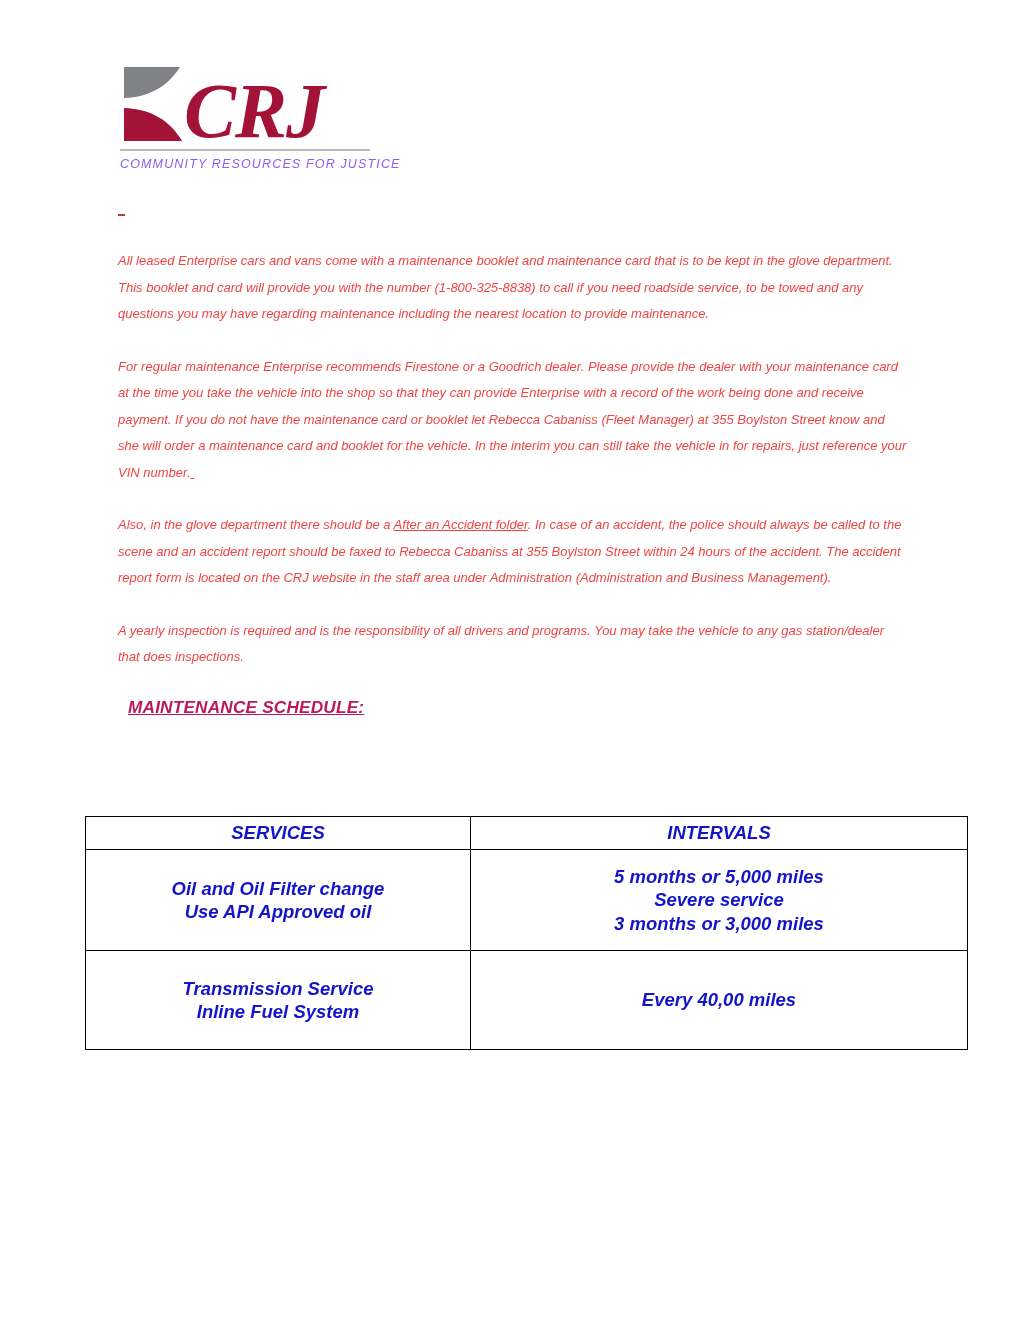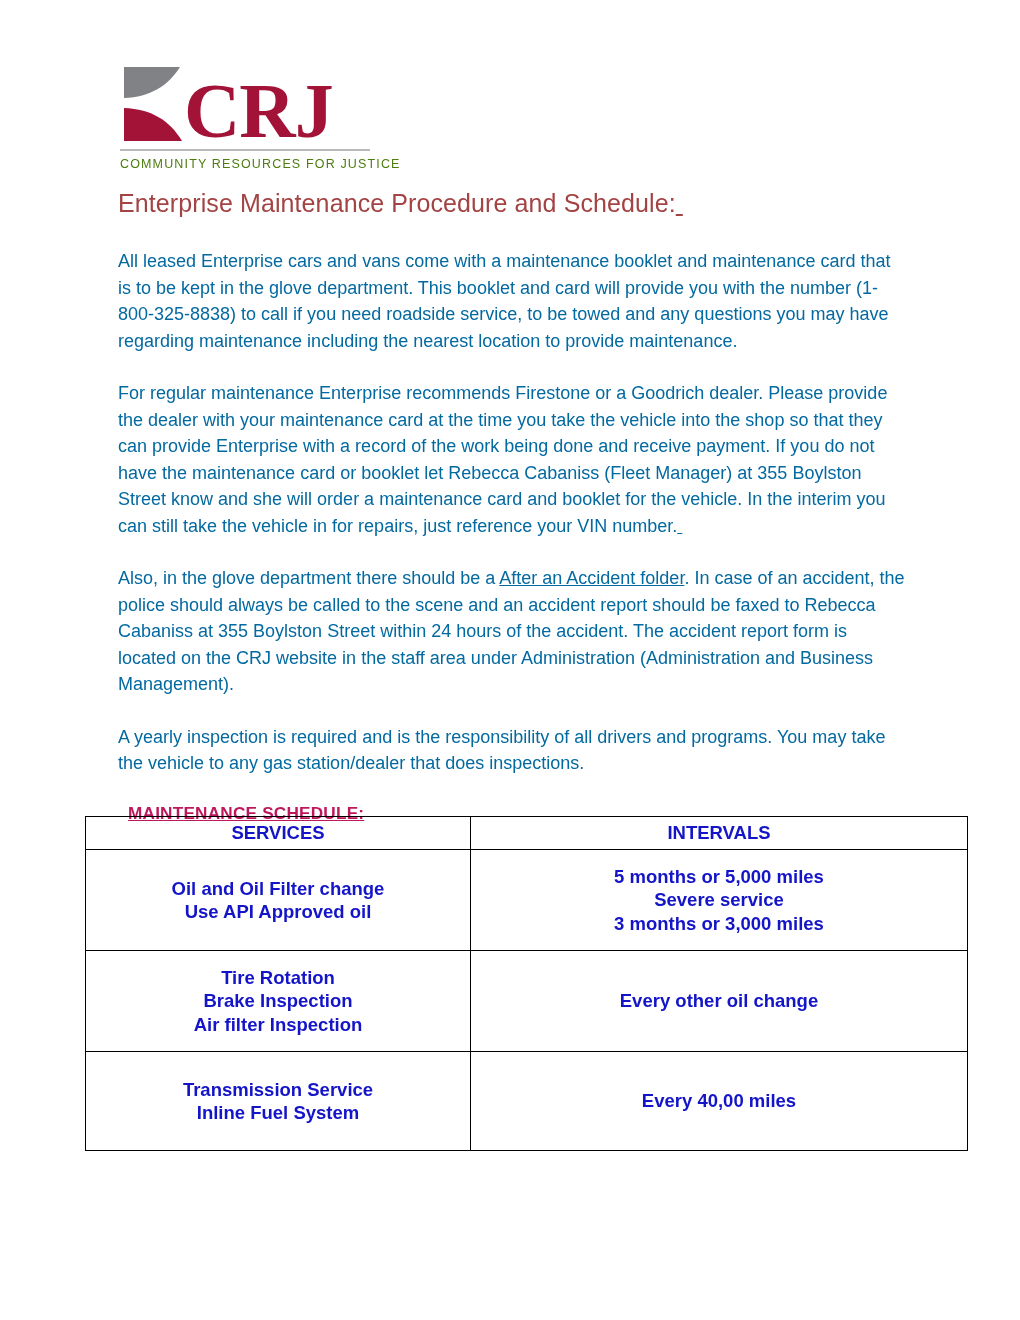--- a/index.html
+++ b/index.html
@@ -14,20 +14,21 @@
     color: #404040;
     position: relative;
     overflow: hidden;
   }
   .page {
     width: 1020px;
     height: 1320px;
     box-sizing: border-box;
     padding: 0;
     position: relative;
+    font-style: italic;
   }
 
   
   .logo-block {
     position: absolute;
     left: 120px;
     top: 58px;
     width: 265px;
   }
   .logo-row {
@@ -53,21 +54,21 @@
   }
   .logo-rule {
     height: 2px;
     background: #b9b9b9;
     width: 250px;
     margin-top: 5px;
   }
   .logo-tagline {
     font-size: 12.5px;
     letter-spacing: 1.15px;
-    color: #4d7c0f;
+    color: #8b5cf6;
     font-weight: 400;
     margin-top: 6px;
     white-space: nowrap;
   }
 
   
   .doc {
     position: absolute;
     left: 118px;
     top: 188px;
@@ -78,24 +79,24 @@
     font-weight: 400;
     color: #a34343;
     margin: 0 0 30px 0;
     line-height: 1.2;
     letter-spacing: 0.1px;
   }
   h1.doc-title .trail-underline {
     text-decoration: underline;
   }
   p.para {
-    font-size: 18px;
+    font-size: 13px;
     line-height: 26.5px;
     margin: 0 0 26px 0;
-    color: #0369a1;
+    color: #ef4444;
     text-align: left;
   }
   p.para u { text-decoration: underline; }
   .trail-space { text-decoration: underline; }
 
   h2.section-head {
     font-size: 17.2px;
     font-weight: 700;
     color: #be185d;
     text-decoration: underline;
@@ -148,21 +149,21 @@
         </svg>
       </div>
       <div class="logo-word">CRJ</div>
     </div>
     <div class="logo-rule"></div>
     <div class="logo-tagline">COMMUNITY RESOURCES FOR JUSTICE</div>
   </div>
 
   <div class="doc">
 
-    <h1 class="doc-title"><span>Enterprise Maintenance Procedure and Schedule:</span><span class="trail-underline">&nbsp;</span></h1>
+    <h1 class="doc-title"><span class="trail-underline">&nbsp;</span></h1>
 
     <p class="para">All leased Enterprise cars and vans come with a maintenance booklet and maintenance card that is to be kept in the glove department.  This booklet and card will provide you with the number (1-800-325-8838) to call if you need roadside service, to be towed and any questions you may have regarding maintenance including the nearest location to provide maintenance.</p>
 
     <p class="para"><span>For regular maintenance Enterprise recommends Firestone or a Goodrich dealer.  Please provide the dealer with your maintenance card at the time you take the vehicle into the shop so that they can provide Enterprise with a record of the work being done and receive payment. If you do not have the maintenance card or booklet let Rebecca Cabaniss (Fleet Manager) at 355 Boylston Street know and she will order a maintenance card and booklet for the vehicle. In the interim you can still take the vehicle in for repairs, just reference your VIN number.</span><span class="trail-space">&nbsp;</span></p>
 
     <p class="para"><span>Also, in the glove department there should be a </span><u>After an Accident folder</u><span>.  In case of an accident, the police should always be called to the scene and an accident report should be faxed to Rebecca Cabaniss at 355 Boylston Street within 24 hours of the accident. The accident report form is located on the CRJ website in the staff area under Administration (Administration and Business Management).</span></p>
 
     <p class="para">A yearly inspection is required and is the responsibility of all drivers and programs.  You may take the vehicle to any gas station/dealer that does inspections.</p>
 
     <h2 class="section-head">MAINTENANCE SCHEDULE:</h2>
@@ -181,30 +182,20 @@
             <span class="cellline">Oil and Oil Filter change</span>
             <span class="cellline">Use API Approved oil</span>
           </td>
           <td class="col-b">
             <span class="cellline">5 months or 5,000 miles</span>
             <span class="cellline">Severe service</span>
             <span class="cellline">3 months or 3,000 miles</span>
           </td>
         </tr>
 
-        <tr class="r2">
-          <td class="col-a">
-            <span class="cellline">Tire Rotation</span>
-            <span class="cellline">Brake Inspection</span>
-            <span class="cellline">Air filter Inspection</span>
-          </td>
-          <td class="col-b">
-            <span class="cellline">Every other oil change</span>
-          </td>
-        </tr>
 
         <tr class="r3">
           <td class="col-a">
             <span class="cellline">Transmission Service</span>
             <span class="cellline">Inline Fuel System</span>
           </td>
           <td class="col-b">
             <span class="cellline">Every 40,00 miles</span>
           </td>
         </tr>

